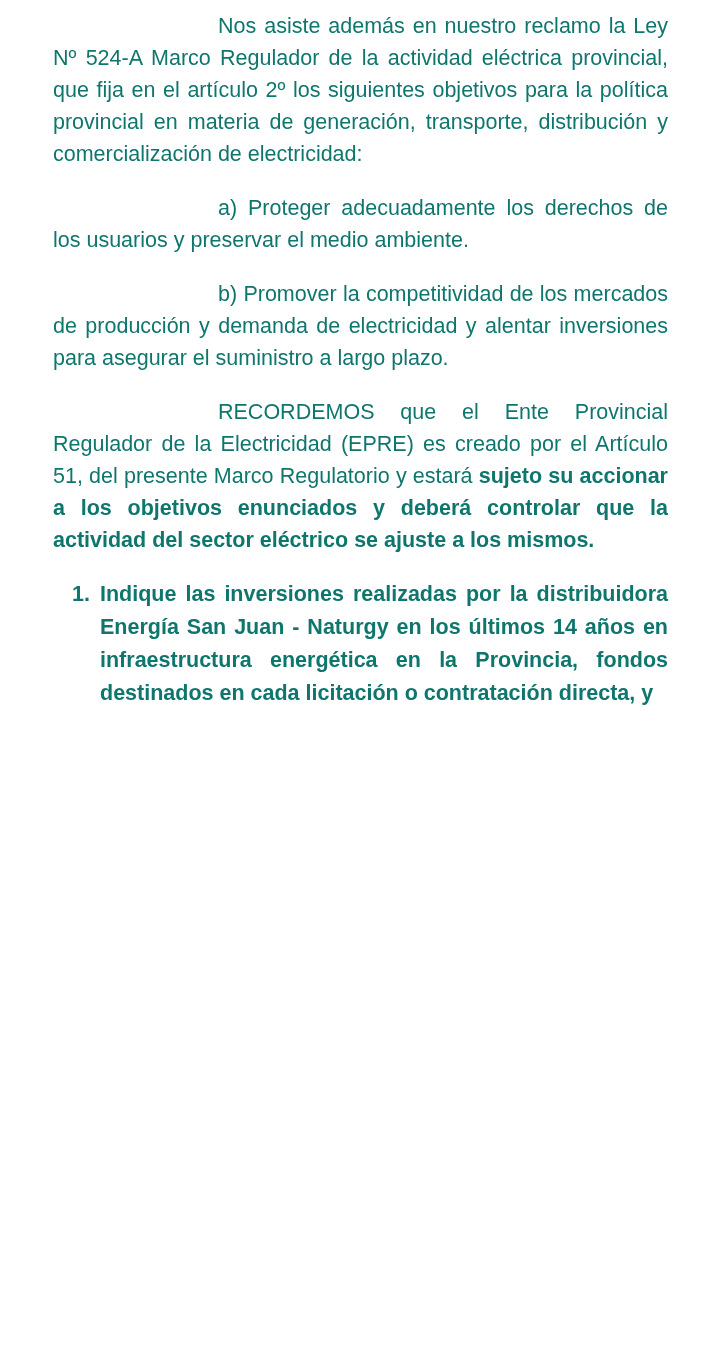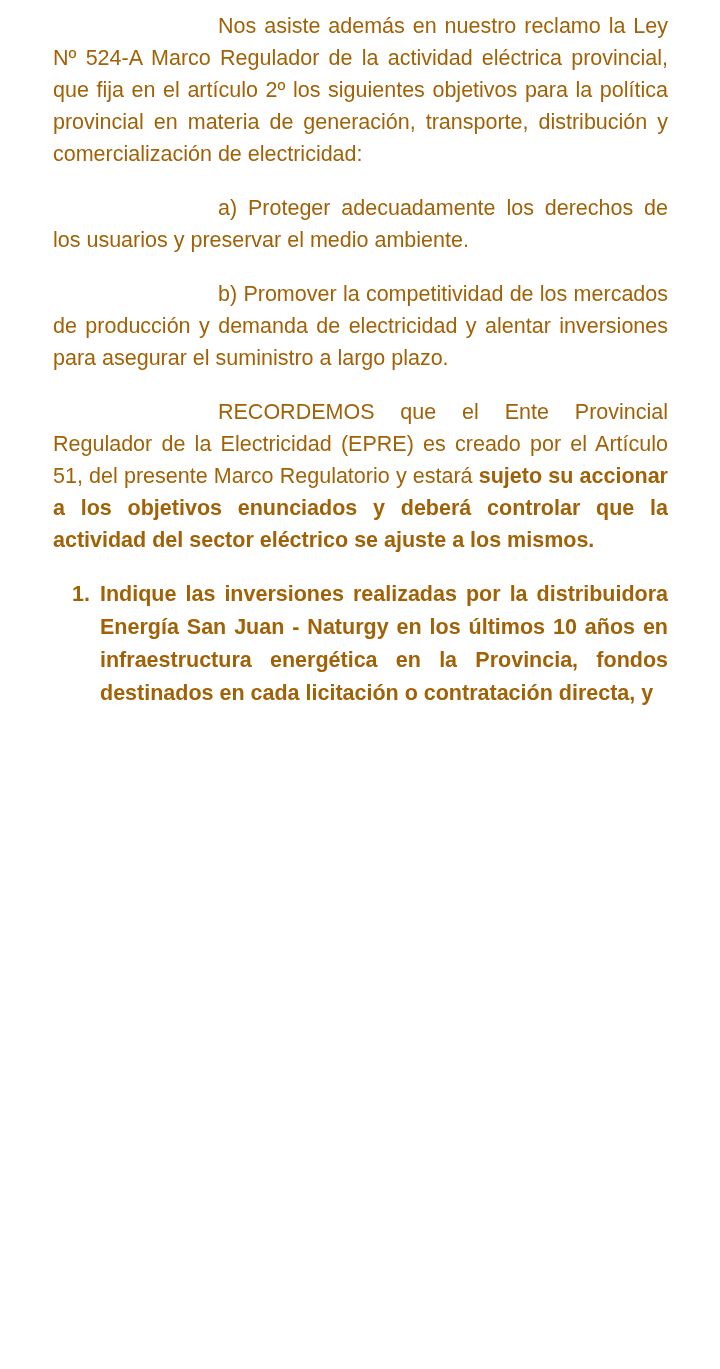--- a/index.html
+++ b/index.html
@@ -37,22 +37,22 @@
     flex: 0 0 28px;
   }
   .list-text {
     flex: 1;
     text-align: justify;
   }
 </style>
 </head>
 <body style="background: rgb(255, 255, 255);">
 
-<div class="doc" id="doc" style="color: #a16207;">
+<div class="doc" id="doc" style="color: #0f766e;">
     <p class="para"><span class="normal">Nos asiste además en nuestro reclamo la Ley Nº 524-A Marco Regulador de la actividad eléctrica provincial, que fija en el artículo 2º los siguientes objetivos para la política provincial en materia de generación, transporte, distribución y comercialización de electricidad:</span></p>
     <p class="para"><span class="normal">a) Proteger adecuadamente los derechos de los usuarios y preservar el medio ambiente.</span></p>
     <p class="para"><span class="normal">b) Promover la competitividad de los mercados de producción y demanda de electricidad y alentar inversiones para asegurar el suministro a largo plazo.</span></p>
     <p class="para"><span class="normal">RECORDEMOS que el Ente Provincial Regulador de la Electricidad (EPRE) es creado por el Artículo 51, del presente Marco Regulatorio y estará </span><span class="bold">sujeto su accionar a los objetivos enunciados y deberá controlar que la actividad del sector eléctrico se ajuste a los mismos.</span></p>
     <div class="list-item">
       <span class="num">1.</span>
-      <span class="list-text"><span class="bold">Indique las inversiones realizadas por la distribuidora Energía San Juan - Naturgy en los últimos 10 años en infraestructura energética en la Provincia, fondos destinados en cada licitación o contratación directa, y</span></span>
+      <span class="list-text"><span class="bold">Indique las inversiones realizadas por la distribuidora Energía San Juan - Naturgy en los últimos 14 años en infraestructura energética en la Provincia, fondos destinados en cada licitación o contratación directa, y</span></span>
     </div>
   </div>
 
 </body></html>

